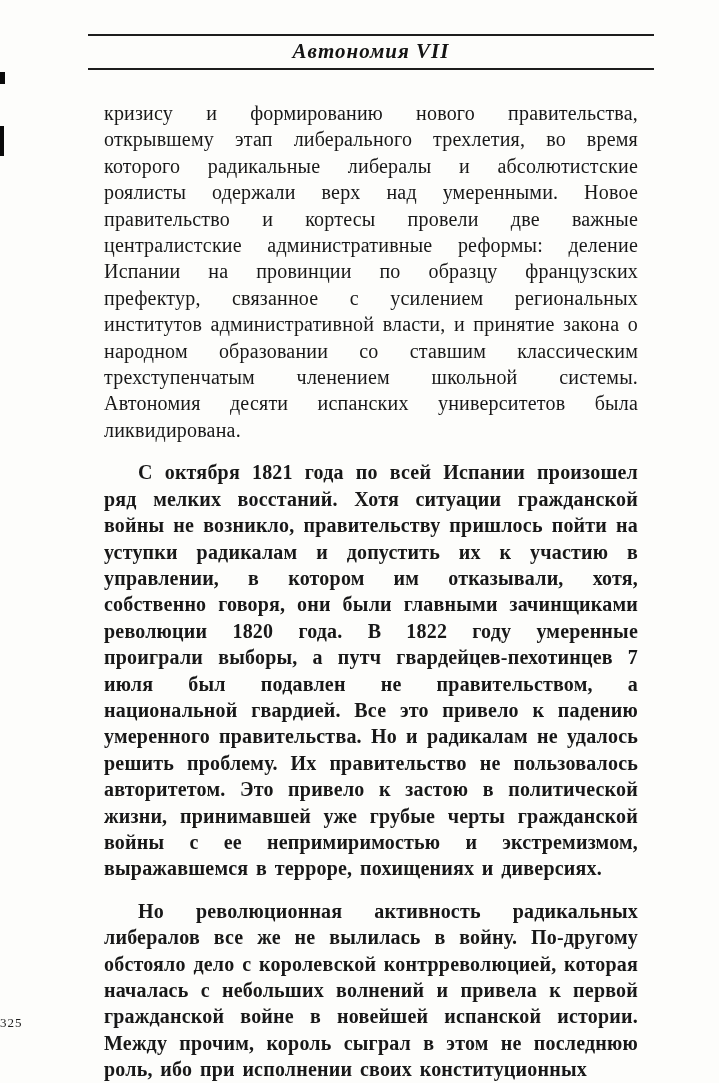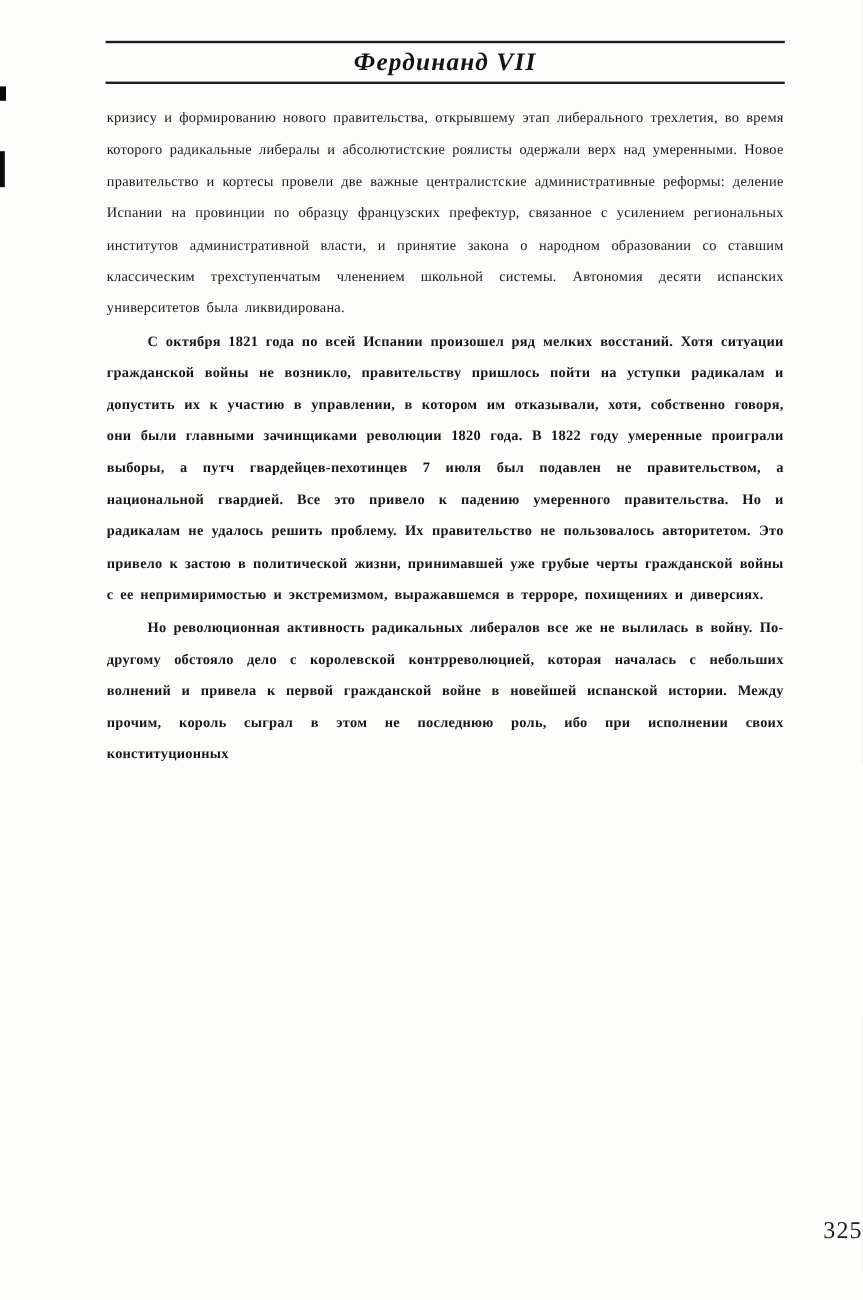--- a/index.html
+++ b/index.html
@@ -43,40 +43,40 @@
   }
 
   
   .text-block {
     position: absolute;
     left: 88px;
     top: 84px;
     width: 566px;
   }
   .text-block p {
-    margin: 1px;
-    font-size: 12px;
+    margin: 16px;
+    font-size: 20px;
     line-height: 26.4px;
     text-align: justify;
     word-spacing: 2.5px;
     letter-spacing: 0.2px;
   }
   .text-block p.indent {
     text-indent: 34px;
     font-weight: bold;
   }
 
   
   .page-number {
     position: absolute;
     left: 0;
     width: 100%;
     top: 1015px;
-    text-align: right;
-    font-size: 20px;
+    text-align: left;
+    font-size: 13px;
     letter-spacing: 1px;
     color: #1c1c1c;
   }
 
   
   .scan-mark {
     position: absolute;
     left: 0;
     background: #0a0a0a;
   }
@@ -86,21 +86,21 @@
 </head>
 <body>
 
 <div class="page">
 
   <span class="scan-mark m1"></span>
   <span class="scan-mark m2"></span>
 
   <header class="running-head-wrap">
     <hr class="head-rule">
-    <div class="running-head">Фердинанд VII</div>
+    <div class="running-head">Автономия VII</div>
     <hr class="head-rule">
   </header>
 
   <main class="text-block">
     <p>кризису и формированию нового правительства, открывшему этап либерального трехлетия, во время которого радикальные либералы и абсолютистские роялисты одержали верх над умеренными. Новое правительство и кортесы провели две важные централистские административные реформы: деление Испании на провинции по образцу французских префектур, связанное с усилением региональных институтов административной власти, и принятие закона о народном образовании со ставшим классическим трехступенчатым членением школьной системы. Автономия десяти испанских университетов была ликвидирована.</p>
     <p class="indent">С октября 1821 года по всей Испании произошел ряд мелких восстаний. Хотя ситуации гражданской войны не возникло, правительству пришлось пойти на уступки радикалам и допустить их к участию в управлении, в котором им отказывали, хотя, собственно говоря, они были главными зачинщиками революции 1820 года. В 1822 году умеренные проиграли выборы, а путч гвардейцев-пехотинцев 7 июля был подавлен не правительством, а национальной гвардией. Все это привело к падению умеренного правительства. Но и радикалам не удалось решить проблему. Их правительство не пользовалось авторитетом. Это привело к застою в политической жизни, принимавшей уже грубые черты гражданской войны с ее непримиримостью и экстремизмом, выражавшемся в терроре, похищениях и диверсиях.</p>
     <p class="indent">Но революционная активность радикальных либералов все же не вылилась в войну. По-другому обстояло дело с королевской контрреволюцией, которая началась с небольших волнений и привела к первой гражданской войне в новейшей испанской истории. Между прочим, король сыграл в этом не последнюю роль, ибо при исполнении своих конституционных</p>
   </main>
 
   <footer>

